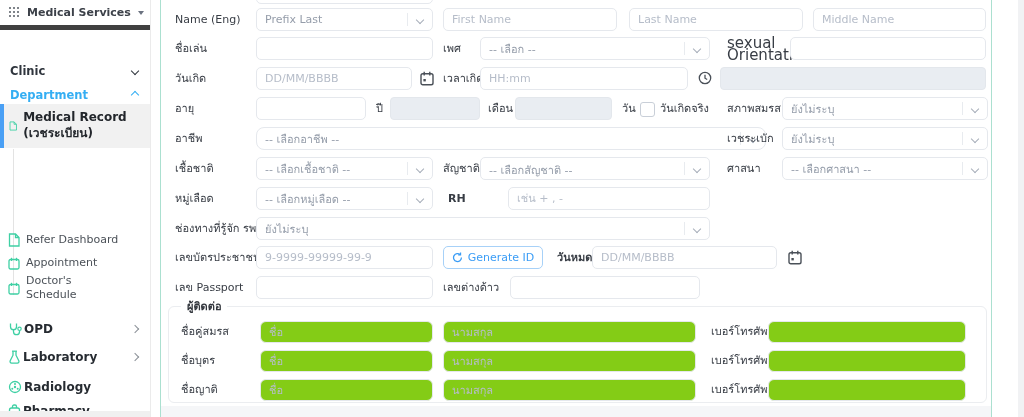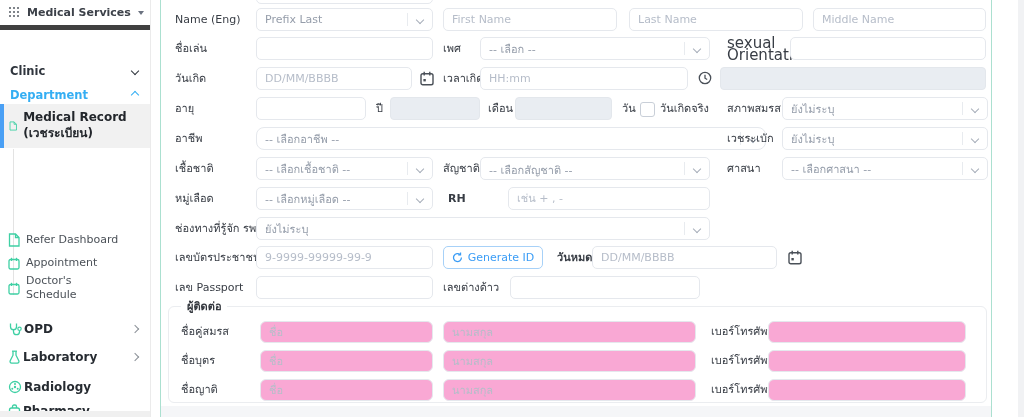--- a/index.html
+++ b/index.html
@@ -43,21 +43,21 @@
   .inp::placeholder{color:#b6bdc9;}
   .sel{position:absolute;height:23px;box-sizing:border-box;border:1px solid #e5e8ed;border-radius:5px;background:#fff;font-size:11px;color:#959daa;display:flex;align-items:center;padding:0 30px 0 8px;cursor:pointer;overflow:hidden;white-space:nowrap;}
   .caret{position:absolute;right:0;top:4px;bottom:4px;width:24px;border-left:1px solid #e8ebef;display:flex;align-items:center;justify-content:center;color:#a7aeba;}
   .dis{position:absolute;height:23px;box-sizing:border-box;background:#e9edf2;border:1px solid #e3e7ec;border-radius:4px;}
   .icobtn{position:absolute;top:4px;cursor:pointer;line-height:0;}
   .cb{position:absolute;width:13px;height:13px;top:5px;border:1px solid #c9cfd8;border-radius:3px;background:#fff;cursor:pointer;}
   .genbtn{position:absolute;height:23px;box-sizing:border-box;border:1px solid #a7d1f8;border-radius:5px;background:#fff;color:#3b9df6;font-size:11px;display:flex;align-items:center;justify-content:center;gap:5px;cursor:pointer;font-family:inherit;padding:0;}
   .fs{position:absolute;left:7px;top:306px;width:819px;height:97px;border:1px solid #ebedf0;border-radius:6px;box-sizing:border-box;}
   .fs-leg{position:absolute;left:12px;top:-7px;background:#fff;padding:0 6px;font-size:11px;font-weight:bold;color:#31353c;line-height:13px;}
   .crow{position:absolute;left:0;width:100%;height:22px;}
-  .cinp{position:absolute;height:22px;box-sizing:border-box;border:1px solid #e5e8ed;border-radius:6px;background:#f9a8d4;font-size:11px;color:#3a3f47;padding:0 8px;outline:none;font-family:inherit;}
+  .cinp{position:absolute;height:22px;box-sizing:border-box;border:1px solid #e5e8ed;border-radius:6px;background:#84cc16;font-size:11px;color:#3a3f47;padding:0 8px;outline:none;font-family:inherit;}
   .cinp::placeholder{color:#b6bdc9;}
   svg{display:block;}
 </style>
 </head>
 <body>
 
 <div class="page">
 
   <aside class="sidebar">
 

